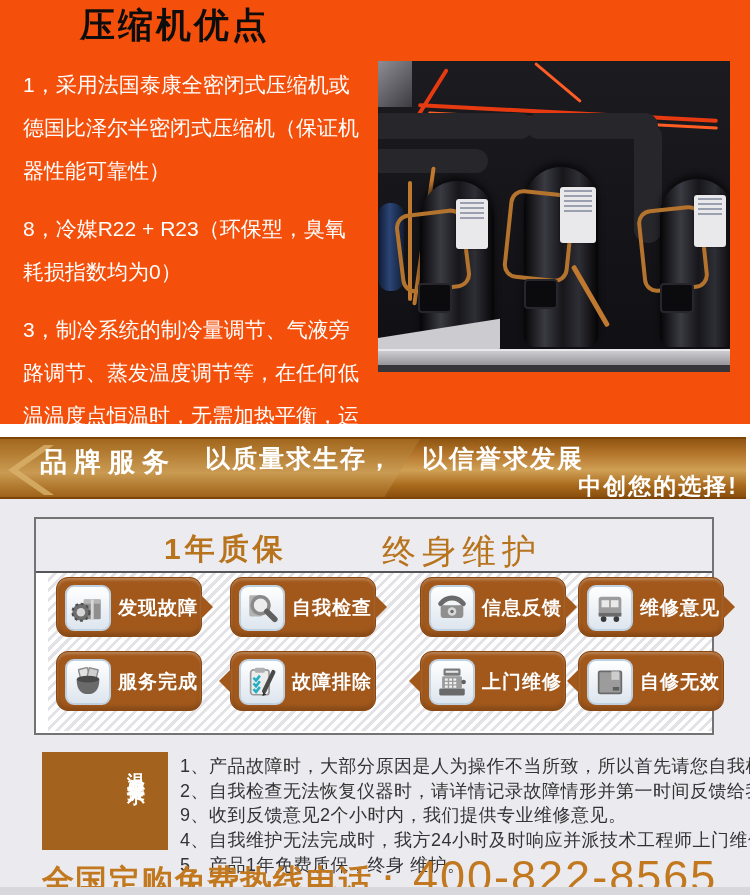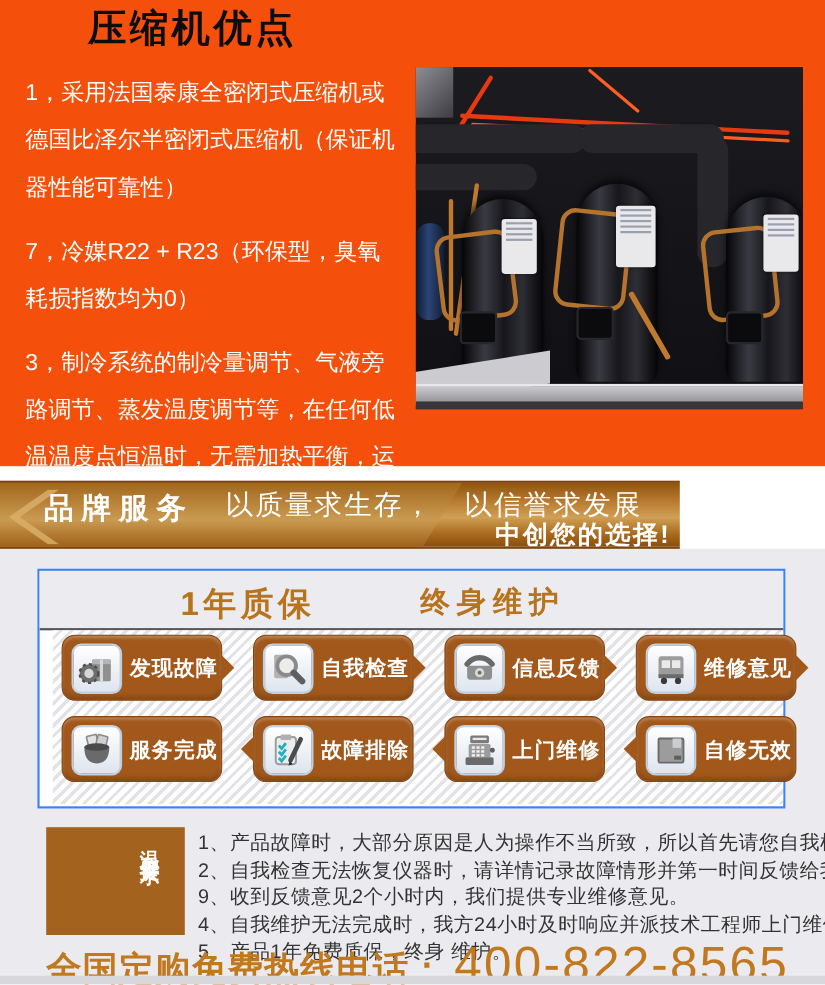--- a/index.html
+++ b/index.html
@@ -28,57 +28,57 @@
   .ph-copperline { position:absolute; background:#c07a30; border-radius:2px; }
   .ph-bluetank { position:absolute; left:0; top:142px; width:26px; height:88px; border-radius:12px; background:linear-gradient(90deg,#0e1a30,#2c4576 45%,#101d34); }
   .ph-base { position:absolute; left:0; top:288px; width:352px; height:18px; background:linear-gradient(180deg,#cdcdd1,#8e8e93); border-top:2px solid #e8e8ea; }
   .ph-basedark { position:absolute; left:0; top:304px; width:352px; height:7px; background:#35353a; }
   .ph-plate { position:absolute; left:-8px; top:268px; width:130px; height:30px; background:#cbcbd0; transform:skewY(-9deg); }
 
   
   .white-gap { position:absolute; left:0; top:424px; width:750px; height:13px; background:#ffffff; }
 
   
-  .brand-band { position:absolute; left:0; top:437px; width:618px; height:62px; overflow:hidden;
+  .brand-band { position:absolute; left:0; top:437px; width:746px; height:62px; overflow:hidden;
                 background:linear-gradient(180deg,#8f5511 0%,#b5762c 26%,#cfa055 54%,#a96a1d 80%,#8a4f0e 100%);
                 border-top:2px solid #7d4408; border-bottom:2px solid #7d4408;padding-left:44px; }
   .band-ribbon { position:absolute; left:0; top:0; width:420px; height:62px;
                  background:linear-gradient(180deg,#a56a20 0%,#c99a52 55%,#9c5d14 100%);
                  clip-path:polygon(0 0,100% 0,calc(100% - 38px) 100%,0 100%); opacity:.85; }
   .band-notch { position:absolute; left:8px; top:6px; width:46px; height:50px; background:#d9b26a;
                 clip-path:polygon(36px 0,46px 0,10px 50%,46px 100%,36px 100%,0 50%); opacity:.8; }
   .band-cn { position:absolute; left:40px; top:5px; font-size:27px; font-weight:bold; color:#fff; letter-spacing:7px; }
   .band-en { position:absolute; left:148px; top:31px; font-size:23px; color:#ececec; letter-spacing:2px; }
-  .band-slogan { position:absolute; left:205px; top:3px; font-size:25px; font-weight:normal; color:#fff; letter-spacing:2px; white-space:nowrap; }
+  .band-slogan { position:absolute; left:205px; top:3px; font-size:25px; font-weight:bold; color:#fff; letter-spacing:2px; white-space:nowrap; }
   .band-slogan .gap { display:inline-block; width:28px; }
   .band-choice { position:absolute; right:8px; top:32px; font-size:23px; font-weight:bold; color:#fff; letter-spacing:2px; }
 
   
   .lower { position:absolute; left:0; top:499px; width:750px; height:396px; background:#ebebef; }
 
-  .warranty-box { position:absolute; left:34px; top:18px; width:680px; height:218px; border:2px solid #3b82f6; background:#fff; }
+  .warranty-box { position:absolute; left:34px; top:18px; width:680px; height:218px; border:2px solid #737373; background:#fff; }
   .wb-header { position:relative; height:54px; background:#ebebf0; border-bottom:2px solid #55555a; }
   .wb-h-left { position:absolute; left:128px; top:10px; font-size:30px; font-weight:bold; color:#b8731d; letter-spacing:4px; }
-  .wb-h-right { position:absolute; left:346px; top:10px; font-size:27px; font-weight:bold; color:#b8731d; letter-spacing:6px; }
+  .wb-h-right { position:absolute; left:346px; top:10px; font-size:34px; font-weight:normal; color:#b8731d; letter-spacing:6px; }
   .wb-body { position:relative; height:158px;
              background:repeating-linear-gradient(135deg,#ffffff 0 4px,#e3e3e7 4px 7px);margin-left:12px; }
 
   .sbtn { position:absolute; width:146px; height:60px; background:#a2581b; border:1px solid #8a4712; border-radius:12px;
           box-shadow:inset 0 2px 3px rgba(255,255,255,.28), inset 0 -3px 4px rgba(0,0,0,.18); cursor:pointer; }
   .sbtn .tile { position:absolute; left:8px; top:7px; width:46px; height:46px; border-radius:9px;
                 background:linear-gradient(180deg,#ffffff,#dde5ee); border:2px solid #bfd0e1;
                 display:flex; align-items:center; justify-content:center; }
   .sbtn .lbl { position:absolute; left:58px; top:0; width:86px; height:60px; display:flex; align-items:center; justify-content:center;
                color:#fff; font-size:19px; font-weight:bold; letter-spacing:1px; }
   .arr-r { position:absolute; right:-12px; top:50%; margin-top:-12px; width:0; height:0;
            border-left:12px solid #a2581b; border-top:12px solid transparent; border-bottom:12px solid transparent; }
   .arr-l { position:absolute; left:-12px; top:50%; margin-top:-12px; width:0; height:0;
            border-right:12px solid #a2581b; border-top:12px solid transparent; border-bottom:12px solid transparent; }
   .r1 { top:4px; } .r2 { top:78px;font-family:Liberation Serif, serif; }
-  .c1 { left:8px; } .c2 { left:182px; } .c3 { left:356px; } .c4 { left:530px;padding-left:16px; }
+  .c1 { left:8px; } .c2 { left:182px; } .c3 { left:372px; } .c4 { left:530px;padding-left:16px; }
 
   
   .tip-box { position:absolute; left:42px; top:253px; width:126px; height:98px; background:#a3621d; }
   .tip-vertical { position:absolute; right:20px; top:7px; writing-mode:vertical-rl; color:#fff; font-size:18px; font-weight:bold; letter-spacing:5px; }
   .tip-lines { position:absolute; left:180px; top:255px; width:540px; }
   .tip-line { font-size:18px; color:#333; line-height:24.7px; letter-spacing:.5px; white-space:nowrap; }
 
   
   .hotline { position:absolute; left:42px; top:352px; width:680px; display:flex; align-items:baseline; }
   .hot-label { font-size:32px; font-weight:bold; color:#c1781e; letter-spacing:1px; }
@@ -86,21 +86,21 @@
 
   .bottom-strip { position:absolute; left:0; top:388px; width:750px; height:8px; background:#d8d8dc; }
 </style>
 </head>
 <body>
 
 <div class="top-section">
   <div class="top-title">压缩机优点</div>
   <div class="top-points">
     <p>1，采用法国泰康全密闭式压缩机或德国比泽尔半密闭式压缩机（保证机器性能可靠性）</p>
-    <p>7，冷媒R22 + R23（环保型，臭氧耗损指数均为0）</p>
+    <p>8，冷媒R22 + R23（环保型，臭氧耗损指数均为0）</p>
     <p>3，制冷系统的制冷量调节、气液旁路调节、蒸发温度调节等，在任何低温温度点恒温时，无需加热平衡，运行功率可降低至一半，使制冷系统的运行费用和故障率下降到较为经济的状态。</p>
   </div>
 
   <div class="photo">
     <div class="ph-lightcorner"></div>
 
     <div class="ph-cable" style="left:40px;top:50px;width:300px;transform:rotate(3deg);"></div>
     <div class="ph-cable2" style="left:50px;top:58px;width:290px;transform:rotate(3deg);"></div>
     <div class="ph-cable" style="left:8px;top:40px;width:80px;transform:rotate(-58deg);"></div>
     <div class="ph-cable2" style="left:150px;top:20px;width:60px;transform:rotate(40deg);"></div>

